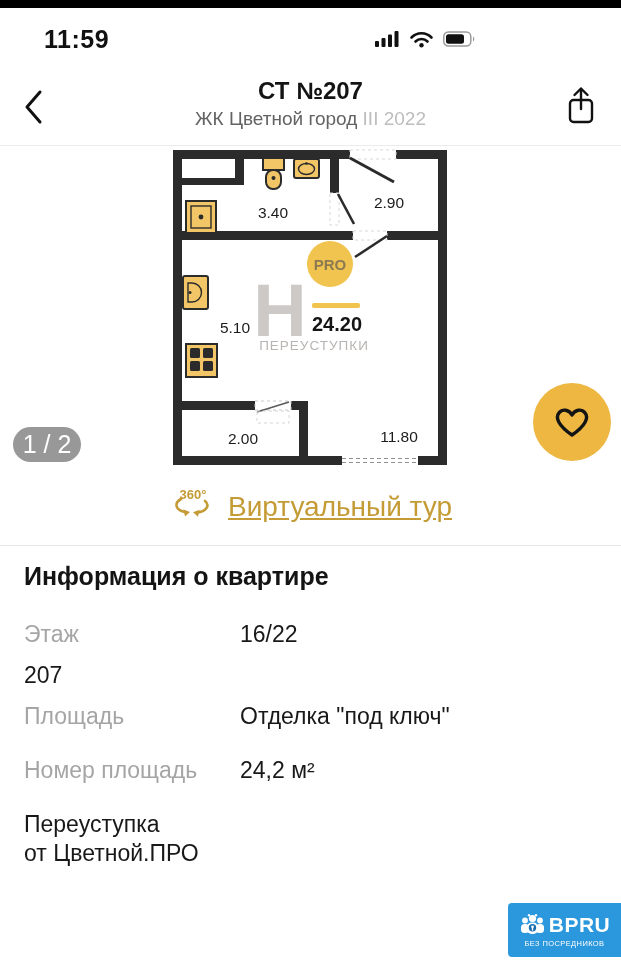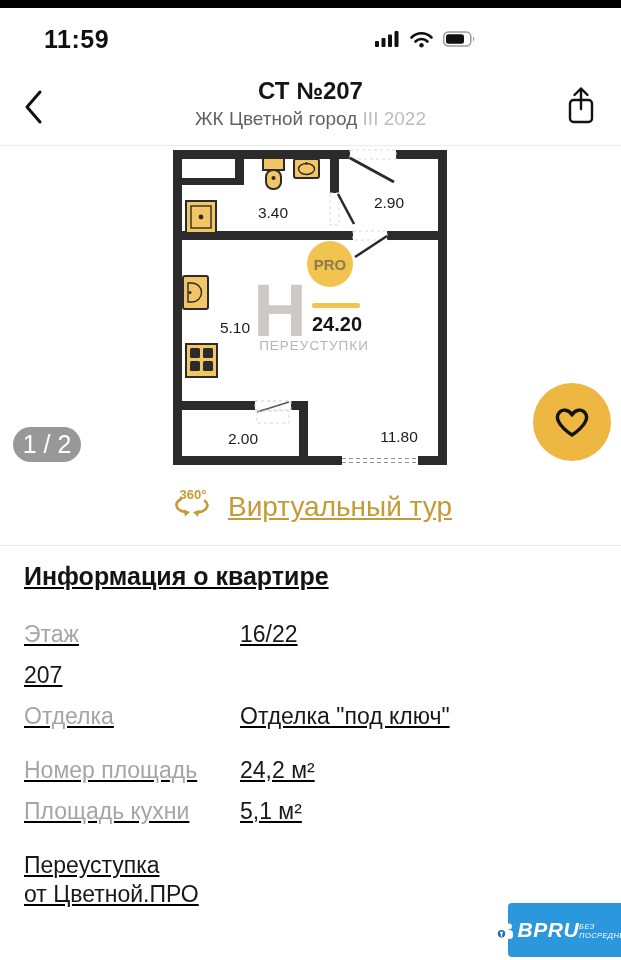--- a/index.html
+++ b/index.html
@@ -25,29 +25,29 @@
   .floorplan{position:absolute;left:140px;top:1px;}
   .page-pill{position:absolute;left:13px;top:281px;min-width:68px;height:35px;border-radius:18px;
              background:rgba(138,138,138,.88);color:#fff;font-size:25px;display:flex;
              align-items:center;justify-content:center;}
   .fav-btn{position:absolute;left:533px;top:237px;width:78px;height:78px;border-radius:50%;
            background:#EDB742;border:none;display:flex;align-items:center;justify-content:center;cursor:pointer;}
   .vtour{position:absolute;left:0;right:0;top:330px;height:48px;display:flex;align-items:flex-end;
          justify-content:center;gap:13px;background:none;border:none;cursor:pointer;width:621px;}
   .vtour-label{font-size:28px;font-weight:500;color:#C49B35;text-decoration:underline;}
   
-  .info{position:absolute;top:546px;left:0;width:493px;bottom:0;padding:15px 24px 0;box-sizing:border-box;text-decoration:underline;}
+  .info{position:absolute;top:546px;left:0;width:493px;bottom:0;padding:15px 24px 0;box-sizing:border-box;}
   .info-title{font-size:25px;font-weight:bold;color:#141414;line-height:30px;margin:0 0 29px;}
   .info-row{display:flex;align-items:flex-start;margin-bottom:12px;font-size:23px;line-height:28px;}
   .info-row .label{width:216px;flex-shrink:0;color:#a5a5a5;}
   .info-row .value{color:#181818;white-space:pre-line;line-height:29px;}
   .group-gap{height:13px;}
   
   .bpru{position:absolute;left:508px;top:903px;width:113px;height:54px;background:#2B97DC;
-        border-radius:4px 0 0 4px;display:flex;flex-direction:row;align-items:center;justify-content:center;font-style:italic;}
+        border-radius:4px 0 0 4px;display:flex;flex-direction:column;align-items:center;justify-content:center;}
   .bpru-row{display:flex;align-items:center;gap:3px;}
   .bpru-name{color:#fff;font-size:21px;font-weight:bold;letter-spacing:.5px;line-height:22px;}
   .bpru-tagline{color:#fff;font-size:7.5px;letter-spacing:.4px;margin-top:2px;}
   svg text{font-family:"Liberation Sans","DejaVu Sans",sans-serif;}
 </style>
 </head>
 <body>
 
 <div class="screen">
 
@@ -201,33 +201,29 @@
     <h2 class="info-title">Информация о квартире</h2>
 
     <div class="info-row">
       <span class="label">Этаж</span>
       <span class="value">16/22</span>
     </div>
     <div class="info-row">
       <span class="value">207</span>
     </div>
     <div class="info-row">
-      <span class="label">Отделка</span>
+      <span class="label">Площадь</span>
       <span class="value">Отделка "под ключ"</span>
     </div>
 
     <div class="group-gap"></div>
 
     <div class="info-row">
       <span class="label">Номер площадь</span>
       <span class="value">24,2 м²</span>
-    </div>
-    <div class="info-row">
-      <span class="label">Площадь кухни</span>
-      <span class="value">5,1 м²</span>
     </div>
 
     <div class="group-gap"></div>
 
     <div class="info-row">
       <span class="value">Переуступка
 от Цветной.ПРО</span>
     </div>
   </div>
 

